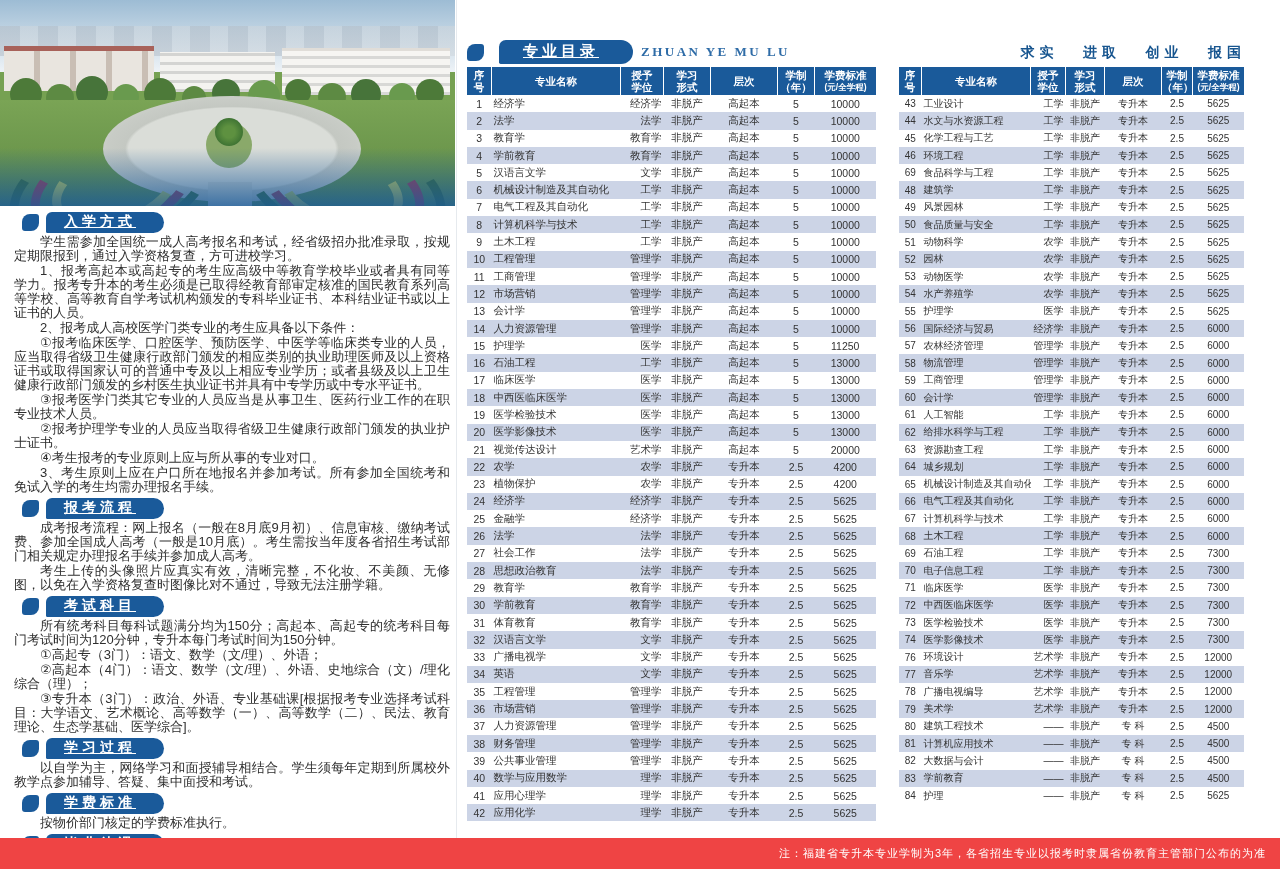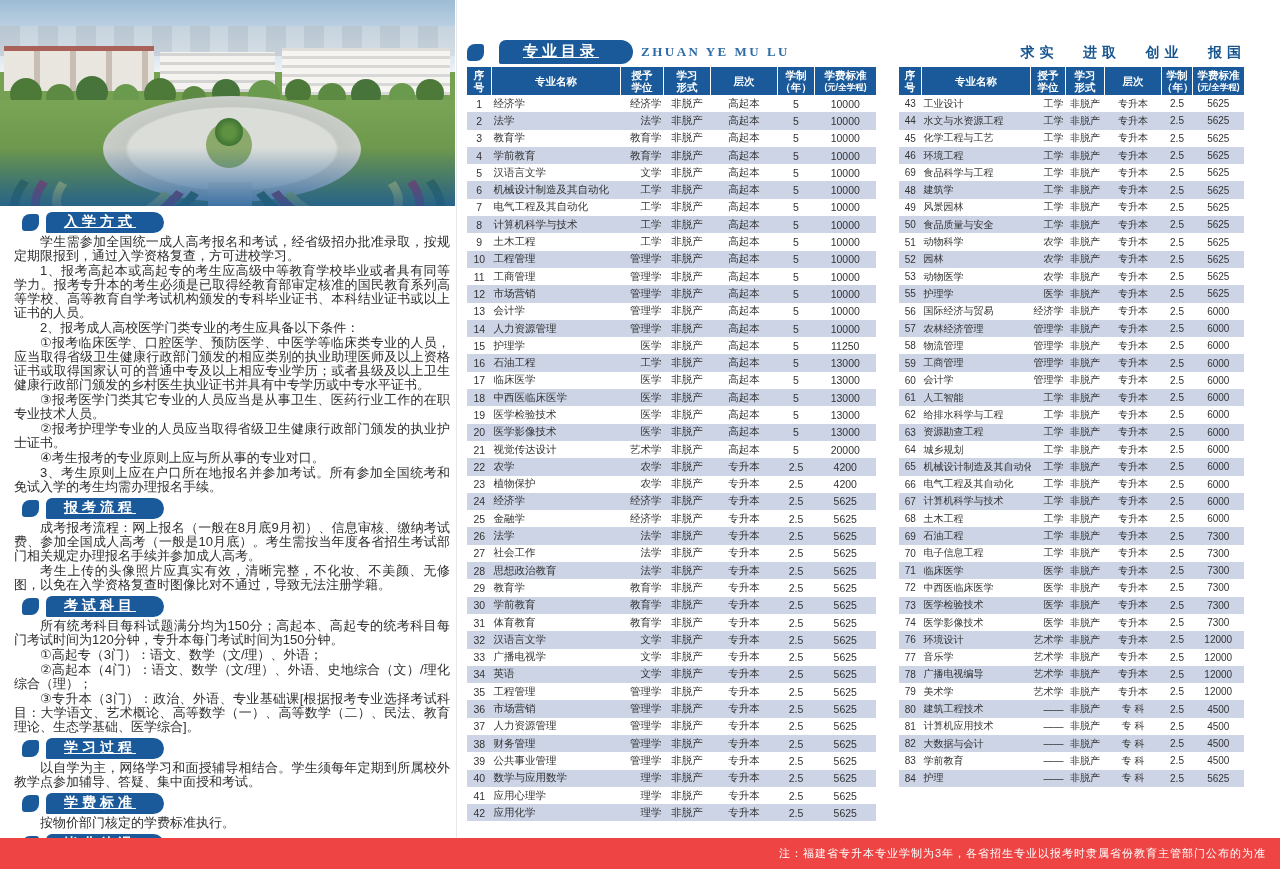--- a/index.html
+++ b/index.html
@@ -697,20 +697,29 @@
       <tr>
         <td class="c0">53</td>
         <td class="c1">动物医学</td>
         <td class="c2">农学</td>
         <td class="c3">非脱产</td>
         <td class="c4">专升本</td>
         <td class="c5">2.5</td>
         <td class="c6">5625</td>
       </tr>
       <tr>
+        <td class="c0">54</td>
+        <td class="c1">水产养殖学</td>
+        <td class="c2">农学</td>
+        <td class="c3">非脱产</td>
+        <td class="c4">专升本</td>
+        <td class="c5">2.5</td>
+        <td class="c6">5625</td>
+      </tr>
+      <tr>
         <td class="c0">55</td>
         <td class="c1">护理学</td>
         <td class="c2">医学</td>
         <td class="c3">非脱产</td>
         <td class="c4">专升本</td>
         <td class="c5">2.5</td>
         <td class="c6">5625</td>
       </tr>
       <tr>
         <td class="c0">56</td>

